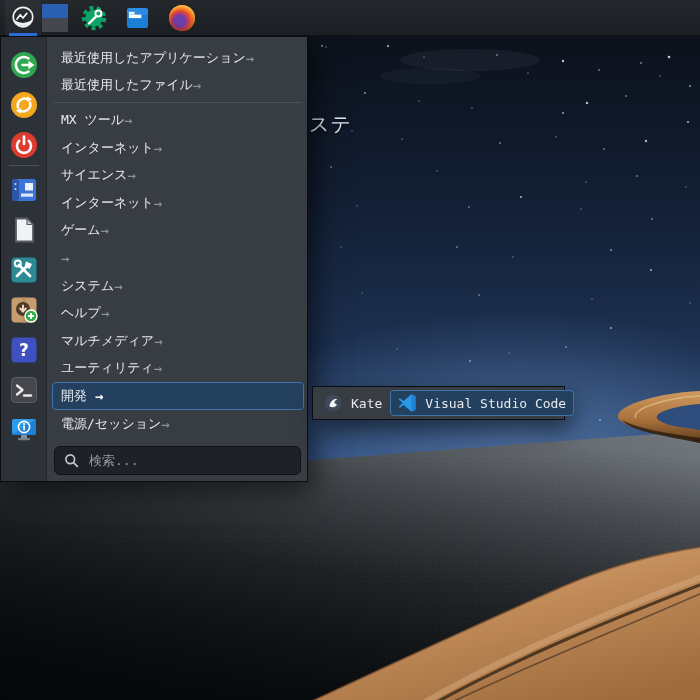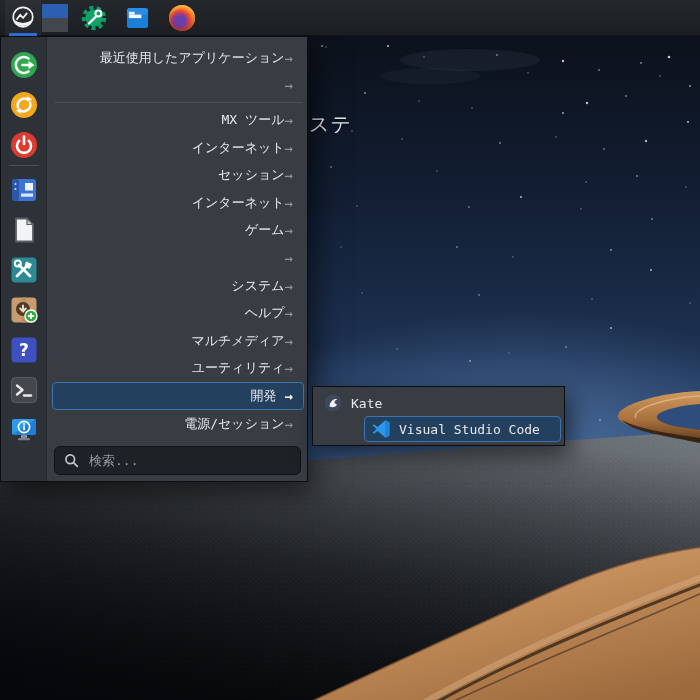--- a/index.html
+++ b/index.html
@@ -43,21 +43,21 @@
   .fav-col{
     width:46px;background:#2d3138;border-right:1px solid #232warn70;
     border-right:1px solid #24272c;
     display:flex;flex-direction:column;align-items:center;padding-top:14px;box-sizing:border-box;
   }
   .fav-icon{width:28px;height:28px;margin-bottom:12px;cursor:pointer;position:relative;}
   .fav-sep{width:30px;height:1px;background:#4b5058;margin:-6px 0 10px;}
   .items-col{flex:1;display:flex;flex-direction:column;padding:7px 3px 6px 5px;box-sizing:border-box;
     font-family:"DejaVu Sans Mono","DejaVu Sans",monospace;}
   .menu-row{
-    height:28px;box-sizing:border-box;display:flex;align-items:center;justify-content:flex-end;
+    height:28px;box-sizing:border-box;display:flex;align-items:center;justify-content:flex-start;
     padding:0 10px 0 8px;border-radius:4px;border:1px solid transparent;
     color:#e7e9ec;font-size:13px;cursor:pointer;white-space:nowrap;
   }
   .menu-row .arrow{color:#8d939b;font-size:14px;}
   .menu-row.hl{background:#24405f;border-color:#3e74ae;gap:8px;}
   .menu-row.hl .arrow{color:#ffffff;font-weight:bold;}
   .menu-sep{height:1px;background:#4b5058;margin:3px 2px;}
   .search-box{
     margin:8px 3px 0 2px;height:30px;box-sizing:border-box;
     background:#1e2126;border:1px solid #101215;border-radius:6px;
@@ -66,29 +66,29 @@
   .search-box input{
     flex:1;background:transparent;border:none;outline:none;
     color:#f0abfc;font-size:13px;font-family:"DejaVu Sans Mono","DejaVu Sans",monospace;
   }
   .search-box input::placeholder{color:#979da5;}
   
   .submenu{
     position:absolute;left:312px;top:386px;width:253px;z-index:25;
     background:#383d44;border:1px solid #0b0d10;box-sizing:border-box;
     box-shadow:6px 10px 24px rgba(0,0,0,.55);
-    padding:3px;display:flex;flex-direction:column;
+    padding:3px;display:flex;flex-direction:row;
     font-family:"DejaVu Sans Mono","DejaVu Sans",monospace;
   }
   .sub-row{
     height:26px;box-sizing:border-box;display:flex;align-items:center;gap:9px;
     padding:0 7px;border-radius:4px;border:1px solid transparent;
     color:#e7e9ec;font-size:13px;cursor:pointer;white-space:nowrap;
   }
-  .sub-row.hl{background:#24405f;border-color:#3e74ae;margin-left:48px;}
+  .sub-row.hl{background:#24405f;border-color:#3e74ae;}
 </style>
 </head>
 <body>
 
 <svg class="wallpaper" width="700" height="700" viewBox="0 0 700 700">
   <defs>
     <linearGradient id="sky" x1="0" y1="0" x2="0" y2="1">
       <stop offset="0" stop-color="#0b0f16"></stop>
       <stop offset="0.28" stop-color="#121e33"></stop>
       <stop offset="0.50" stop-color="#1d3152"></stop>
@@ -335,33 +335,34 @@
       </svg>
     </div>
   </div>
 
   <div class="items-col">
     <div class="menu-row">
       <span>最近使用したアプリケーション</span>
       <span class="arrow">→</span>
     </div>
     <div class="menu-row">
+      <span>最近使用したファイル</span>
       <span class="arrow">→</span>
     </div>
     <div class="menu-sep"></div>
     <div class="menu-row">
       <span>MX ツール</span>
       <span class="arrow">→</span>
     </div>
     <div class="menu-row">
       <span>インターネット</span>
       <span class="arrow">→</span>
     </div>
     <div class="menu-row">
-      <span>セッション</span>
+      <span>サイエンス</span>
       <span class="arrow">→</span>
     </div>
     <div class="menu-row">
       <span>インターネット</span>
       <span class="arrow">→</span>
     </div>
     <div class="menu-row">
       <span>ゲーム</span>
       <span class="arrow">→</span>
     </div>

